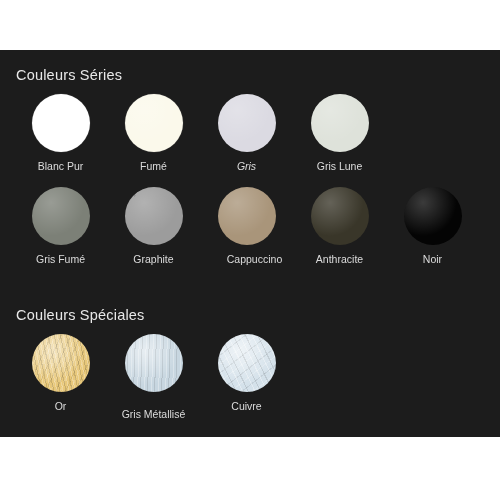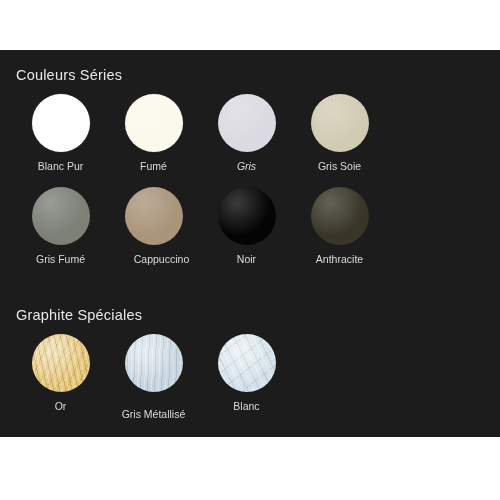--- a/index.html
+++ b/index.html
@@ -177,76 +177,82 @@
           </div>
           <span class="swatch-label" style="color: rgb(220, 220, 220);">Fumé</span>
         </div>
         <div class="swatch-cell">
           <div class="swatch-disc fin-matte" style="background-color: rgb(219, 218, 226);">
             <span class="sheen"></span>
           </div>
           <span class="swatch-label" style="color: rgb(220, 220, 220); font-style: italic;">Gris</span>
         </div>
         <div class="swatch-cell">
-          <div class="swatch-disc fin-matte" style="background-color: rgb(210, 203, 180);">
-            <span class="sheen"></span>
-          </div>
-          <span class="swatch-label" style="color: rgb(220, 220, 220);">Gris Soie</span>
+          <div class="swatch-disc fin-matte" style="background-color: rgb(222, 226, 218);">
+            <span class="sheen"></span>
+          </div>
+          <span class="swatch-label" style="color: rgb(220, 220, 220);">Gris Lune</span>
         </div>
       </div>
 
       <div class="swatch-row row-gap">
         <div class="swatch-cell">
           <div class="swatch-disc fin-matte" style="background-color: rgb(124, 128, 119);">
             <span class="sheen"></span>
           </div>
           <span class="swatch-label" style="color: rgb(220, 220, 220);">Gris Fumé</span>
         </div>
         <div class="swatch-cell">
+          <div class="swatch-disc fin-speckle" style="background-color: rgb(156, 156, 156);">
+            <span class="sheen"></span>
+          </div>
+          <span class="swatch-label" style="color: rgb(220, 220, 220);">Graphite</span>
+        </div>
+        <div class="swatch-cell">
           <div class="swatch-disc fin-matte" style="background-color: rgb(169, 149, 122);">
             <span class="sheen"></span>
           </div>
           <span class="swatch-label" style="color: rgb(220, 220, 220); margin-left: 16px;">Cappuccino</span>
         </div>
         <div class="swatch-cell">
+          <div class="swatch-disc fin-matte" style="background-color: rgb(57, 54, 41);">
+            <span class="sheen"></span>
+          </div>
+          <span class="swatch-label" style="color: rgb(220, 220, 220);">Anthracite</span>
+        </div>
+        <div class="swatch-cell">
           <div class="swatch-disc fin-matte" style="background-color: rgb(4, 4, 4);">
             <span class="sheen"></span>
           </div>
           <span class="swatch-label" style="color: rgb(220, 220, 220);">Noir</span>
-        </div>
-        <div class="swatch-cell">
-          <div class="swatch-disc fin-matte" style="background-color: rgb(57, 54, 41);">
-            <span class="sheen"></span>
-          </div>
-          <span class="swatch-label" style="color: rgb(220, 220, 220);">Anthracite</span>
         </div>
       </div>
     </div>
 
     <div class="section section-speciale">
-      <h2 class="section-title" style="color: rgb(232, 232, 232);">Graphite Spéciales</h2>
+      <h2 class="section-title" style="color: rgb(232, 232, 232);">Couleurs Spéciales</h2>
 
       <div class="swatch-row">
         <div class="swatch-cell">
           <div class="swatch-disc fin-grain" style="background-color: rgb(232, 200, 122);">
             <span class="sheen"></span>
           </div>
           <span class="swatch-label" style="color: rgb(220, 220, 220);">Or</span>
         </div>
         <div class="swatch-cell">
           <div class="swatch-disc fin-brushed" style="background-color: rgb(199, 214, 224);">
             <span class="sheen"></span>
           </div>
           <span class="swatch-label" style="color: rgb(220, 220, 220); margin-top: 16px;">Gris Métallisé</span>
         </div>
         <div class="swatch-cell">
           <div class="swatch-disc fin-crinkle" style="background-color: rgb(212, 225, 234);">
             <span class="sheen"></span>
           </div>
-          <span class="swatch-label" style="color: rgb(220, 220, 220);">Blanc</span>
+          <span class="swatch-label" style="color: rgb(220, 220, 220);">Cuivre</span>
         </div>
       </div>
     </div>
 
   </div>
 
   <div class="band band-bottom"></div>
 </div>
 
 </body></html>

